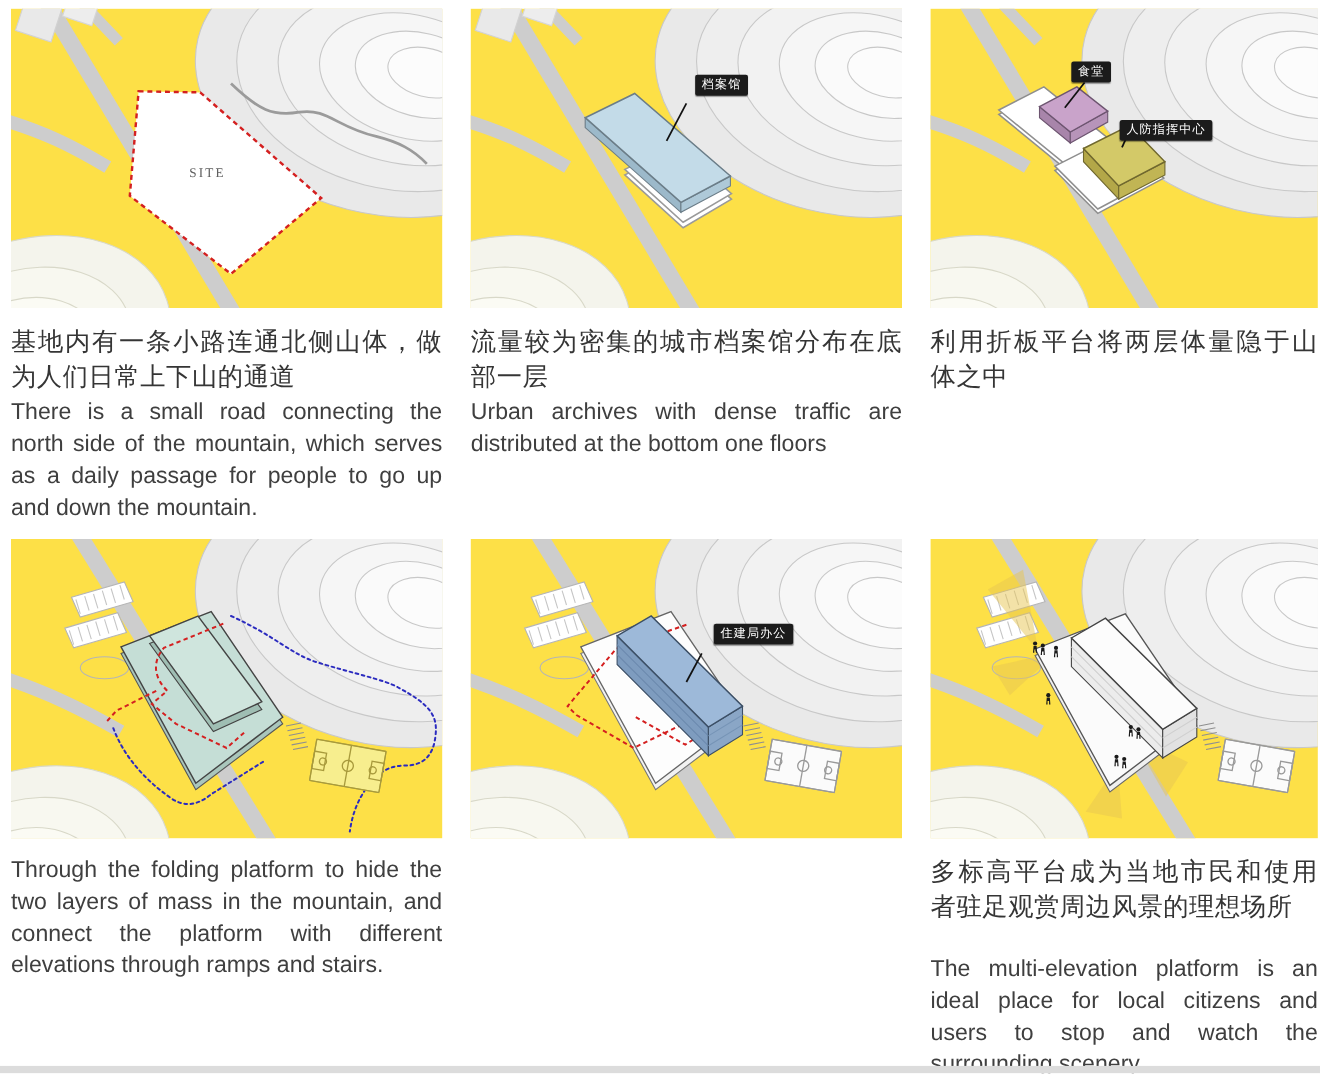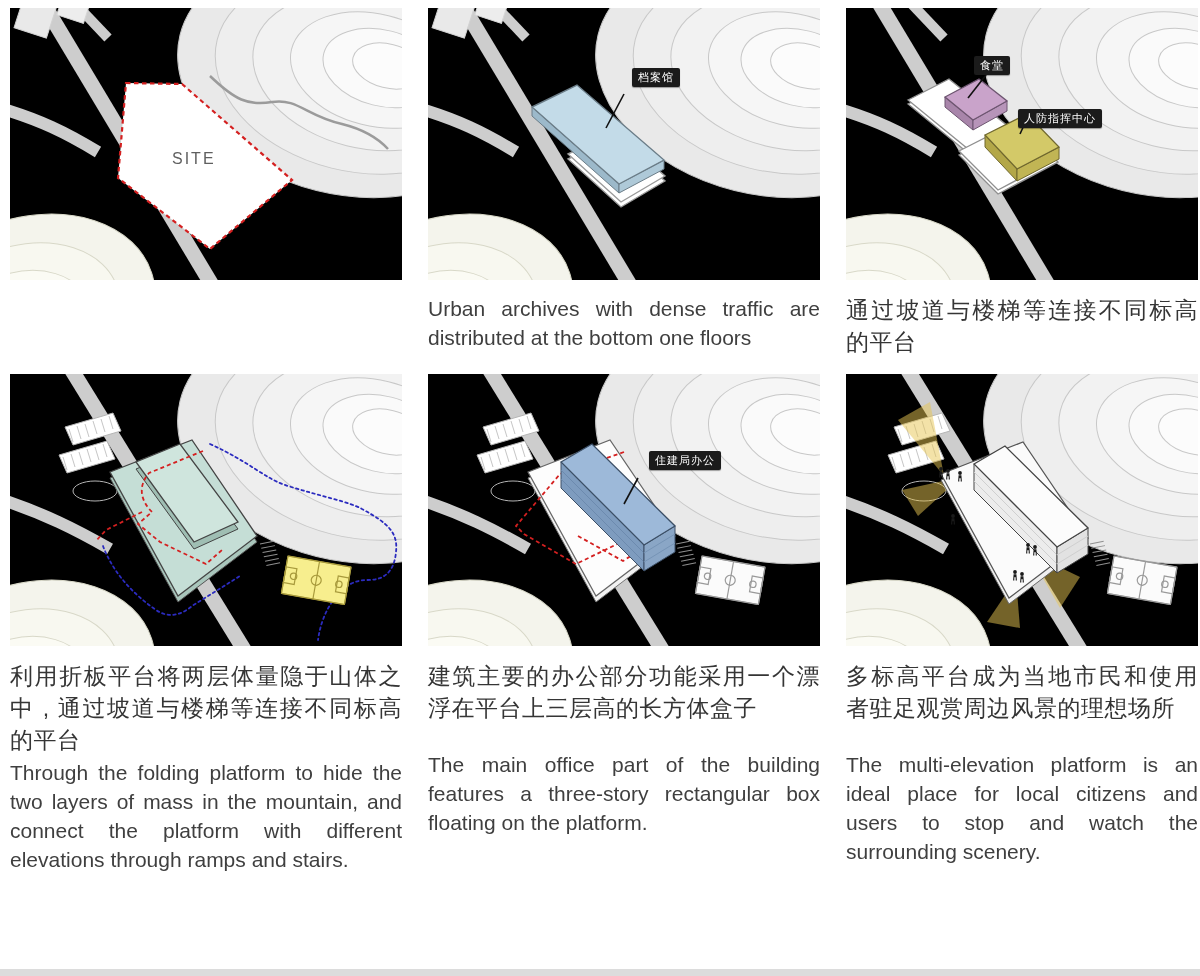--- a/index.html
+++ b/index.html
@@ -1,29 +1,29 @@
 <!DOCTYPE html>
 <html><head>
 <meta charset="utf-8">
 <style>
   html,body{margin:0;padding:0;background:#ffffff;}
   .page{position:relative;width:1200px;height:976px;background:#ffffff;overflow:hidden;
         font-family:"Liberation Sans","DejaVu Sans",sans-serif;}
   .grid{position:absolute;left:10px;top:8px;display:grid;
         grid-template-columns:392px 392px 352px;grid-column-gap:26px;grid-row-gap:14px;}
   .panel{display:flex;flex-direction:column;}
-  .figure{position:relative;width:100%;height:272px;background:#000000;}
+  .figure{position:relative;width:100%;height:272px;background:#fde047;}
   .figure svg{display:block;width:100%;height:272px;}
   .caption{margin-top:14px;}
   .zh{font-size:23px;line-height:32px;color:#353535;text-align:justify;margin:0 0 2px 0;letter-spacing:.5px;}
   .en{font-size:21px;line-height:29px;color:#3f3f3f;text-align:justify;margin:0;}
   .en.gap{margin-top:26px;}
   .tag{position:absolute;background:#1b1b1b;color:#ffffff;font-size:11px;line-height:1;
        padding:4px 6px;border-radius:2px;letter-spacing:1px;white-space:nowrap;box-shadow:0 1px 1px rgba(0,0,0,.35);}
-  .site-label{position:absolute;color:#5f5f5f;font-size:16px;letter-spacing:2px;}
+  .site-label{position:absolute;color:#5f5f5f;font-size:12px;letter-spacing:2px;font-family:Liberation Serif, serif;}
   .bottom-bar{position:absolute;left:0;bottom:0;width:100%;height:7px;background:#dcdcdc;}
 </style>
 </head>
 <body>
 
 <div class="page">
   <div class="grid">
 
     <svg width="0" height="0" style="position:absolute">
       <defs>
@@ -85,20 +85,24 @@
         <svg viewBox="0 0 392 272">
           <use href="#hill-tr"></use>
             <use href="#hill-bl"></use>
             <use href="#roads-r1"></use>
             <use href="#blocks-tl"></use>
           <path d="M200,68 C225,92 238,98 262,94 C288,90 296,108 332,116 C352,121 366,128 378,141" fill="none" stroke="#9b9b9b" stroke-width="2.5"></path>
           <polygon points="116,75 172,76 282,172 200,241 108,170" fill="#ffffff" stroke="#d42020" stroke-width="2.2" stroke-dasharray="4.5 3.5"></polygon>
         </svg>
         <div class="site-label" style="left:162px;top:142px">SITE</div>
       </div>
+      <div class="caption">
+        <p class="zh">基地内有一条小路连通北侧山体，做为人们日常上下山的通道</p>
+        <p class="en">There is a small road connecting the north side of the mountain, which serves as a daily passage for people to go up and down the mountain.</p>
+      </div>
     </div>
 
     <div class="panel">
       <div class="figure">
         <svg viewBox="0 0 392 272">
           <use href="#hill-tr"></use>
             <use href="#hill-bl"></use>
             <use href="#roads-r1"></use>
             <use href="#blocks-tl"></use>
           <g>
@@ -108,20 +112,21 @@
           <g>
             <polygon points="104,99 191,176 191,185 104,108" fill="#9cb9ca" stroke="#6b7d88" stroke-width="1"></polygon>
             <polygon points="191,176 236,152 236,161 191,185" fill="#aec9d8" stroke="#6b7d88" stroke-width="1"></polygon>
             <polygon points="104,99 149,77 236,152 191,176" fill="#c3dbe8" stroke="#6b7d88" stroke-width="1.4"></polygon>
           </g>
           <line x1="196" y1="86" x2="178" y2="120" stroke="#111111" stroke-width="1.6"></line>
         </svg>
         <div class="tag" style="left:204px;top:60px">档案馆</div>
       </div>
       <div class="caption">
+        <p class="zh">流量较为密集的城市档案馆分布在底部一层</p>
         <p class="en">Urban archives with dense traffic are distributed at the bottom one floors</p>
       </div>
     </div>
 
     <div class="panel">
       <div class="figure">
         <svg viewBox="0 0 352 272">
           <g transform="translate(-30,0)">
               <use href="#hill-tr"></use>
             </g>
@@ -143,21 +148,21 @@
             <polygon points="171,161 213,139 213,151 171,173" fill="#c1b554" stroke="#70682e" stroke-width="1"></polygon>
             <polygon points="139,127 181,106 213,139 171,161" fill="#d3c968" stroke="#70682e" stroke-width="1.3"></polygon>
           </g>
           <line x1="140" y1="67" x2="122" y2="90" stroke="#111111" stroke-width="1.6"></line>
           <line x1="184" y1="104" x2="174" y2="126" stroke="#111111" stroke-width="1.6"></line>
         </svg>
         <div class="tag" style="left:128px;top:48px">食堂</div>
         <div class="tag" style="left:172px;top:101px">人防指挥中心</div>
       </div>
       <div class="caption">
-        <p class="zh">通过坡道与楼梯等连接不同标高的平台</p>
+        <p class="zh">利用折板平台将两层体量隐于山体之中</p>
       </div>
     </div>
 
     <div class="panel">
       <div class="figure">
         <svg viewBox="0 0 392 272">
           <use href="#hill-tr"></use>
             <use href="#hill-bl"></use>
             <use href="#roads-r2"></use>
           <g transform="translate(45,35)">
@@ -180,21 +185,20 @@
           <g transform="translate(250,170) rotate(10)">
               <use href="#stairs"></use>
             </g>
           <g transform="translate(278,182) rotate(10)">
             <rect width="64" height="38" fill="#f7ee8e" stroke="#b9ad4a"></rect>
             <use href="#court-lines" color="#a89a3c"></use>
           </g>
         </svg>
       </div>
       <div class="caption">
-        <p class="zh">利用折板平台将两层体量隐于山体之中 , 通过坡道与楼梯等连接不同标高的平台</p>
         <p class="en">Through the folding platform to hide the two layers of mass in the mountain, and connect the platform with different elevations through ramps and stairs.</p>
       </div>
     </div>
 
     <div class="panel">
       <div class="figure">
         <svg viewBox="0 0 392 272">
           <use href="#hill-tr"></use>
             <use href="#hill-bl"></use>
             <use href="#roads-r2"></use>
@@ -219,24 +223,20 @@
           <line x1="210" y1="104" x2="196" y2="130" stroke="#111111" stroke-width="1.6"></line>
           <g transform="translate(248,170) rotate(10)">
               <use href="#stairs"></use>
             </g>
           <g transform="translate(274,182) rotate(10)">
             <rect width="64" height="38" fill="#fbfbfb" stroke="#999999"></rect>
             <use href="#court-lines" color="#9a9a9a"></use>
           </g>
         </svg>
         <div class="tag" style="left:221px;top:77px">住建局办公</div>
-      </div>
-      <div class="caption">
-        <p class="zh">建筑主要的办公部分功能采用一个漂浮在平台上三层高的长方体盒子</p>
-        <p class="en gap">The main office part of the building features a three-story rectangular box floating on the platform.</p>
       </div>
     </div>
 
     <div class="panel">
       <div class="figure">
         <svg viewBox="0 0 352 272">
           <g transform="translate(-30,0)">
               <use href="#hill-tr"></use>
             </g>
           <use href="#hill-bl"></use>

